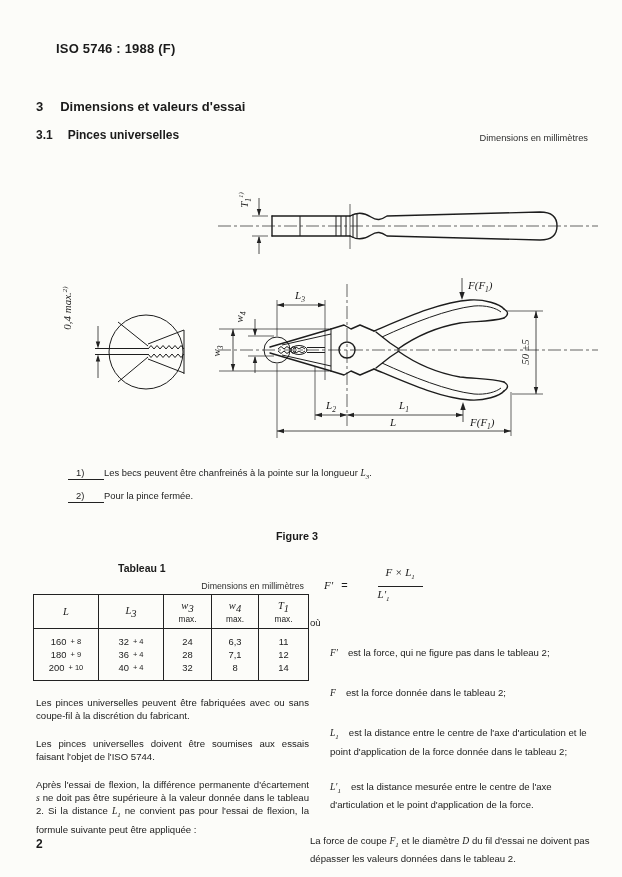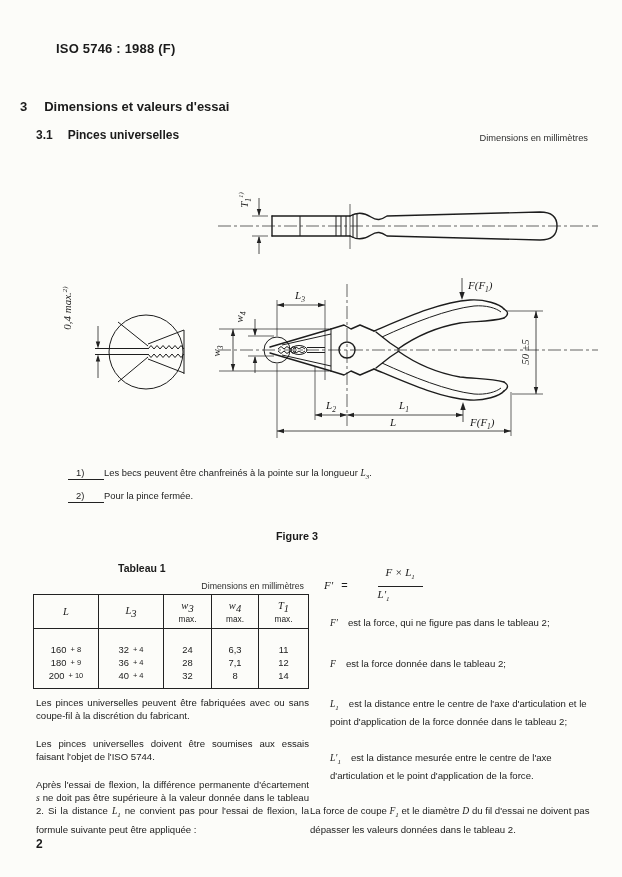--- a/index.html
+++ b/index.html
@@ -7,21 +7,21 @@
     position:relative; width:622px; height:877px; margin:0 auto;
     background:#fcfcf9; color:#1b1b1b;
     font-family:"Liberation Sans", sans-serif;
     overflow:hidden;
   }
   .abs { position:absolute; }
   .v { font-family:"Liberation Serif", serif; font-style:italic; }
   sub { font-size:7px; }
 
   .doc-ref { left:36px; top:41px; font-size:13px; font-weight:bold; letter-spacing:.2px;margin-left:20px; }
-  .sec-head { left:20px; top:99px; font-size:13px; font-weight:bold;text-align:right; }
+  .sec-head { left:36px; top:99px; font-size:13px; font-weight:bold;text-align:right; }
   .sec-head .num { margin-right:17px; }
   .subsec-head { left:36px; top:128px; font-size:12px; font-weight:bold; }
   .subsec-head .num { margin-right:15px; }
   .units-top { right:34px; top:133px; font-size:9.3px; color:#2e2e2e; }
 
   .footnotes { left:36px; top:467px; font-size:9.4px; color:#222;margin-left:32px; }
   .footnotes .fline { margin-bottom:9px; }
   .footnotes .fnum { display:inline-block; width:20px; }
 
   .fig-caption { left:36px; top:530px; width:522px; text-align:center; font-size:10.8px; font-weight:bold; }
@@ -29,21 +29,21 @@
   .tbl-title { left:118px; top:562px; font-size:10.5px; font-weight:bold; }
   .tbl-note { left:36px; top:581px; width:268px; text-align:right; font-size:8.8px; color:#2e2e2e; }
   .tbl-wrap { left:33px; top:594px; }
   table.t1 { border-collapse:collapse; border:1.6px solid #222; }
   table.t1 th, table.t1 td { border-left:1px solid #222; text-align:center; font-weight:normal; }
   table.t1 th:first-child, table.t1 td:first-child { border-left:none; }
   table.t1 thead th { border-bottom:1px solid #222; height:31px; vertical-align:middle; font-size:10px; }
   table.t1 .hsym { font-family:"Liberation Serif", serif; font-style:italic; font-size:10.5px; }
   table.t1 .hnote { font-size:8.3px; font-family:"Liberation Sans", sans-serif; font-style:normal; }
   table.t1 td { font-size:9.4px; height:13px; padding:0 4px; }
-  table.t1 tbody tr:first-child td { padding-top:14px; }
+  table.t1 tbody tr:first-child td { padding-top:6px; }
   table.t1 tbody tr:last-child td { padding-bottom:6px; }
   .c-l { width:62px; } .c-l3 { width:62px; } .c-w3 { width:45px; } .c-w4 { width:44px; } .c-t1 { width:47px; }
   .tol { font-size:7.5px; position:relative; top:-1px; margin-left:4px; }
 
   .lcol { left:36px; top:696px; width:273px; font-size:9.6px; line-height:13.4px; text-align:justify; }
   .lcol p { margin:0 0 14px 0; }
 
   .rcol { left:310px; top:562px; width:280px; font-size:9.6px; line-height:13.4px; }
   .formula { margin:4px 0 10px 14px; display:flex; align-items:center; font-size:11px; }
   .formula .feq { margin:0 8px; }
@@ -247,20 +247,21 @@
 
   <div class="abs rcol">
     <div class="formula">
       <span class="v">F′</span>
       <span class="feq">=</span>
       <span class="frac">
         <span class="fnum"><span class="v">F × L</span><sub class="v">1</sub></span>
         <span class="fden"><span class="v">L′</span><sub class="v">1</sub></span>
       </span>
     </div>
+    <p class="where">où</p>
 
     <p class="def"><span class="v dsym"><span>F′</span><sub></sub></span><span>est la force, qui ne figure pas dans le tableau 2;</span></p>
     <p class="def"><span class="v dsym"><span>F</span><sub></sub></span><span>est la force donnée dans le tableau 2;</span></p>
     <p class="def"><span class="v dsym"><span>L</span><sub>1</sub></span><span>est la distance entre le centre de l'axe d'articulation et le point d'application de la force donnée dans le tableau 2;</span></p>
     <p class="def"><span class="v dsym"><span>L′</span><sub>1</sub></span><span>est la distance mesurée entre le centre de l'axe d'articulation et le point d'application de la force.</span></p>
 
     <p class="closing"><span>La force de coupe </span><span class="v">F</span><sub class="v">1</sub><span> et le diamètre </span><span class="v">D</span><span> du fil d'essai ne doivent pas dépasser les valeurs données dans le tableau 2.</span></p>
   </div>
 
   <div class="abs pageno">2</div>

